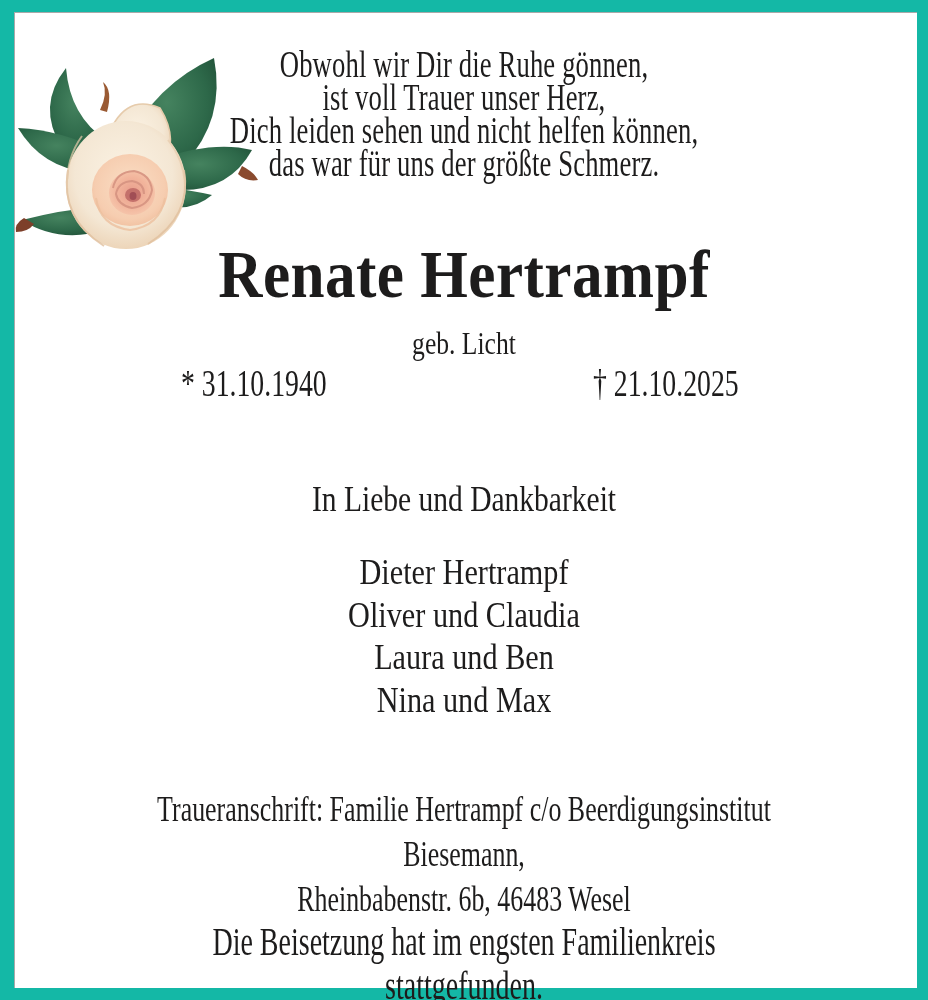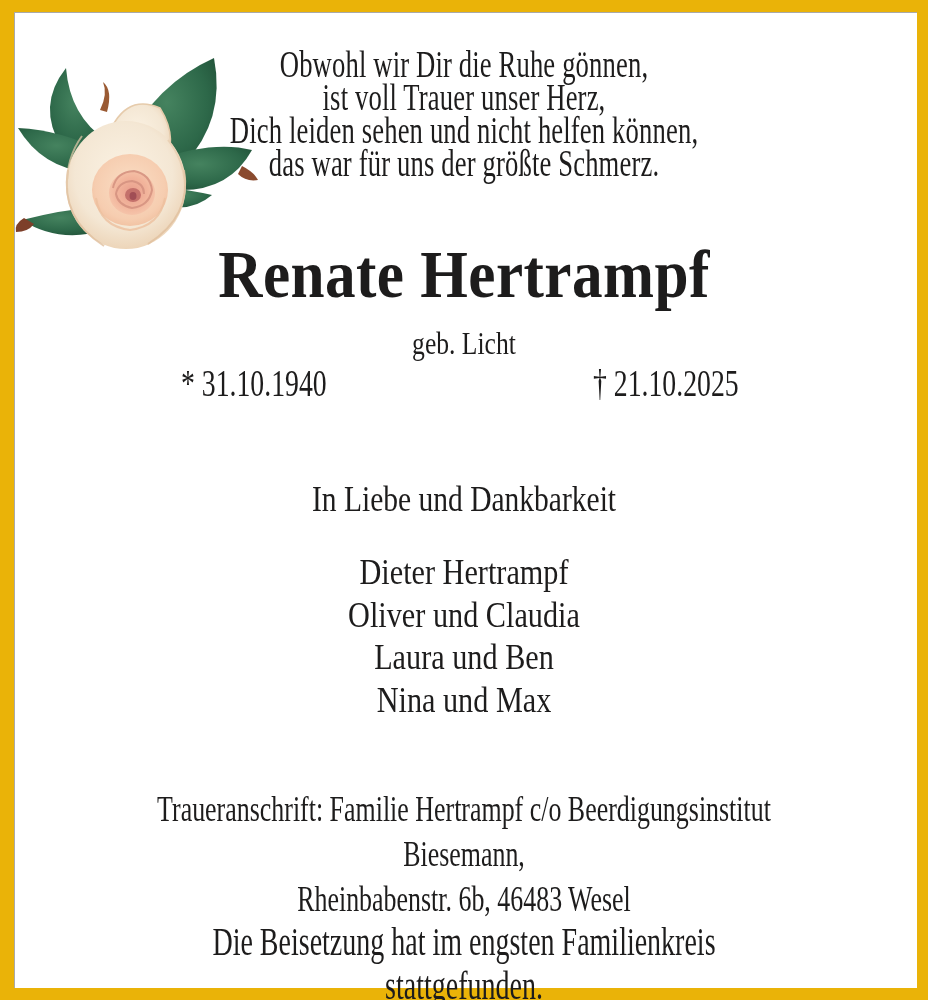--- a/index.html
+++ b/index.html
@@ -1,19 +1,19 @@
 <!DOCTYPE html>
 <html><head>
 <meta charset="utf-8">
 <style>
   html,body{margin:0;padding:0;background:#ffffff;}
   .page{
     position:relative;
     width:928px;height:1000px;
-    background:#eab308;
+    background:#14b8a6;
     font-family:"Liberation Serif","DejaVu Serif",serif;
     color:#1d1c1c;
     overflow:hidden;
   }
   .inner{
     position:absolute;left:14px;top:12px;right:11px;bottom:12px;
     background:#ffffff;
     box-shadow:inset 1px 1px 0 rgba(140,140,140,.75);
   }
   .abs{position:absolute;left:0;right:0;text-align:center;}

